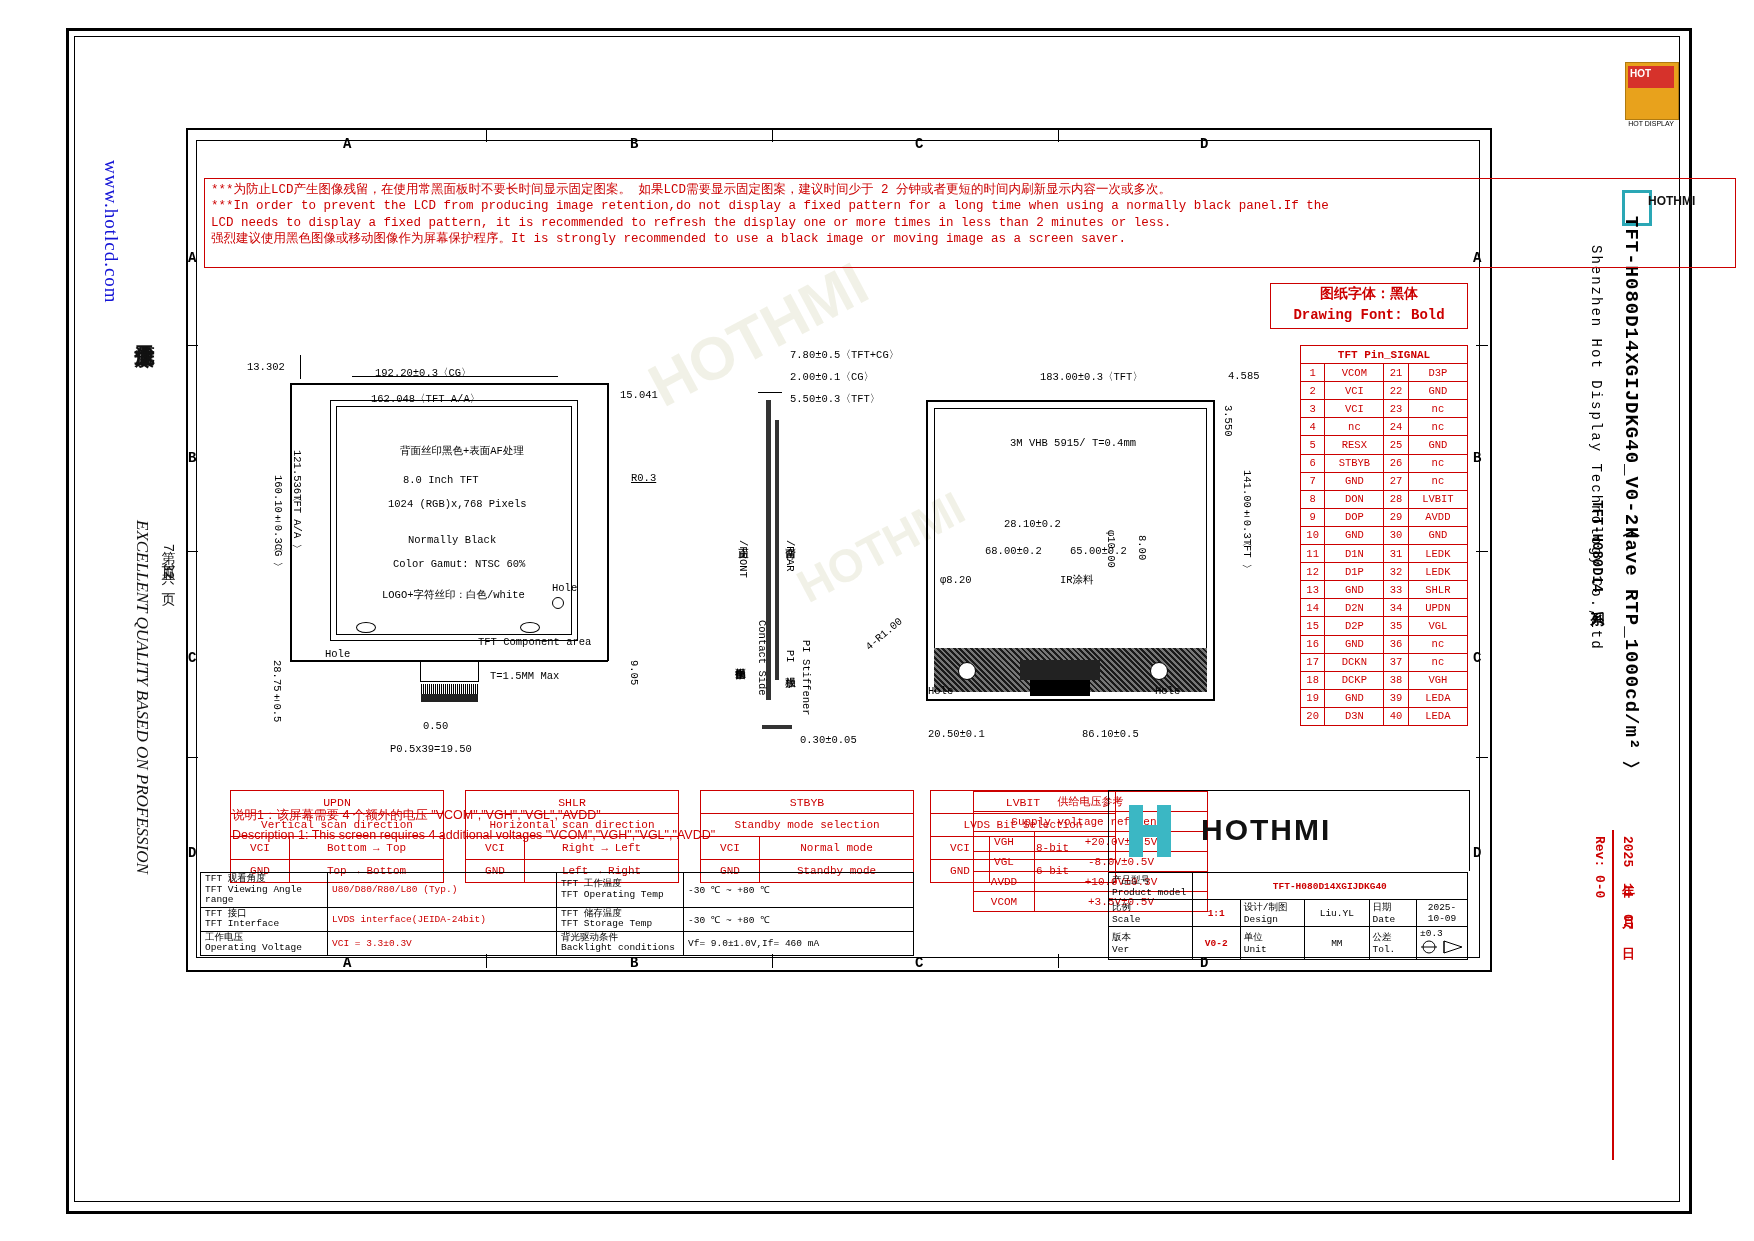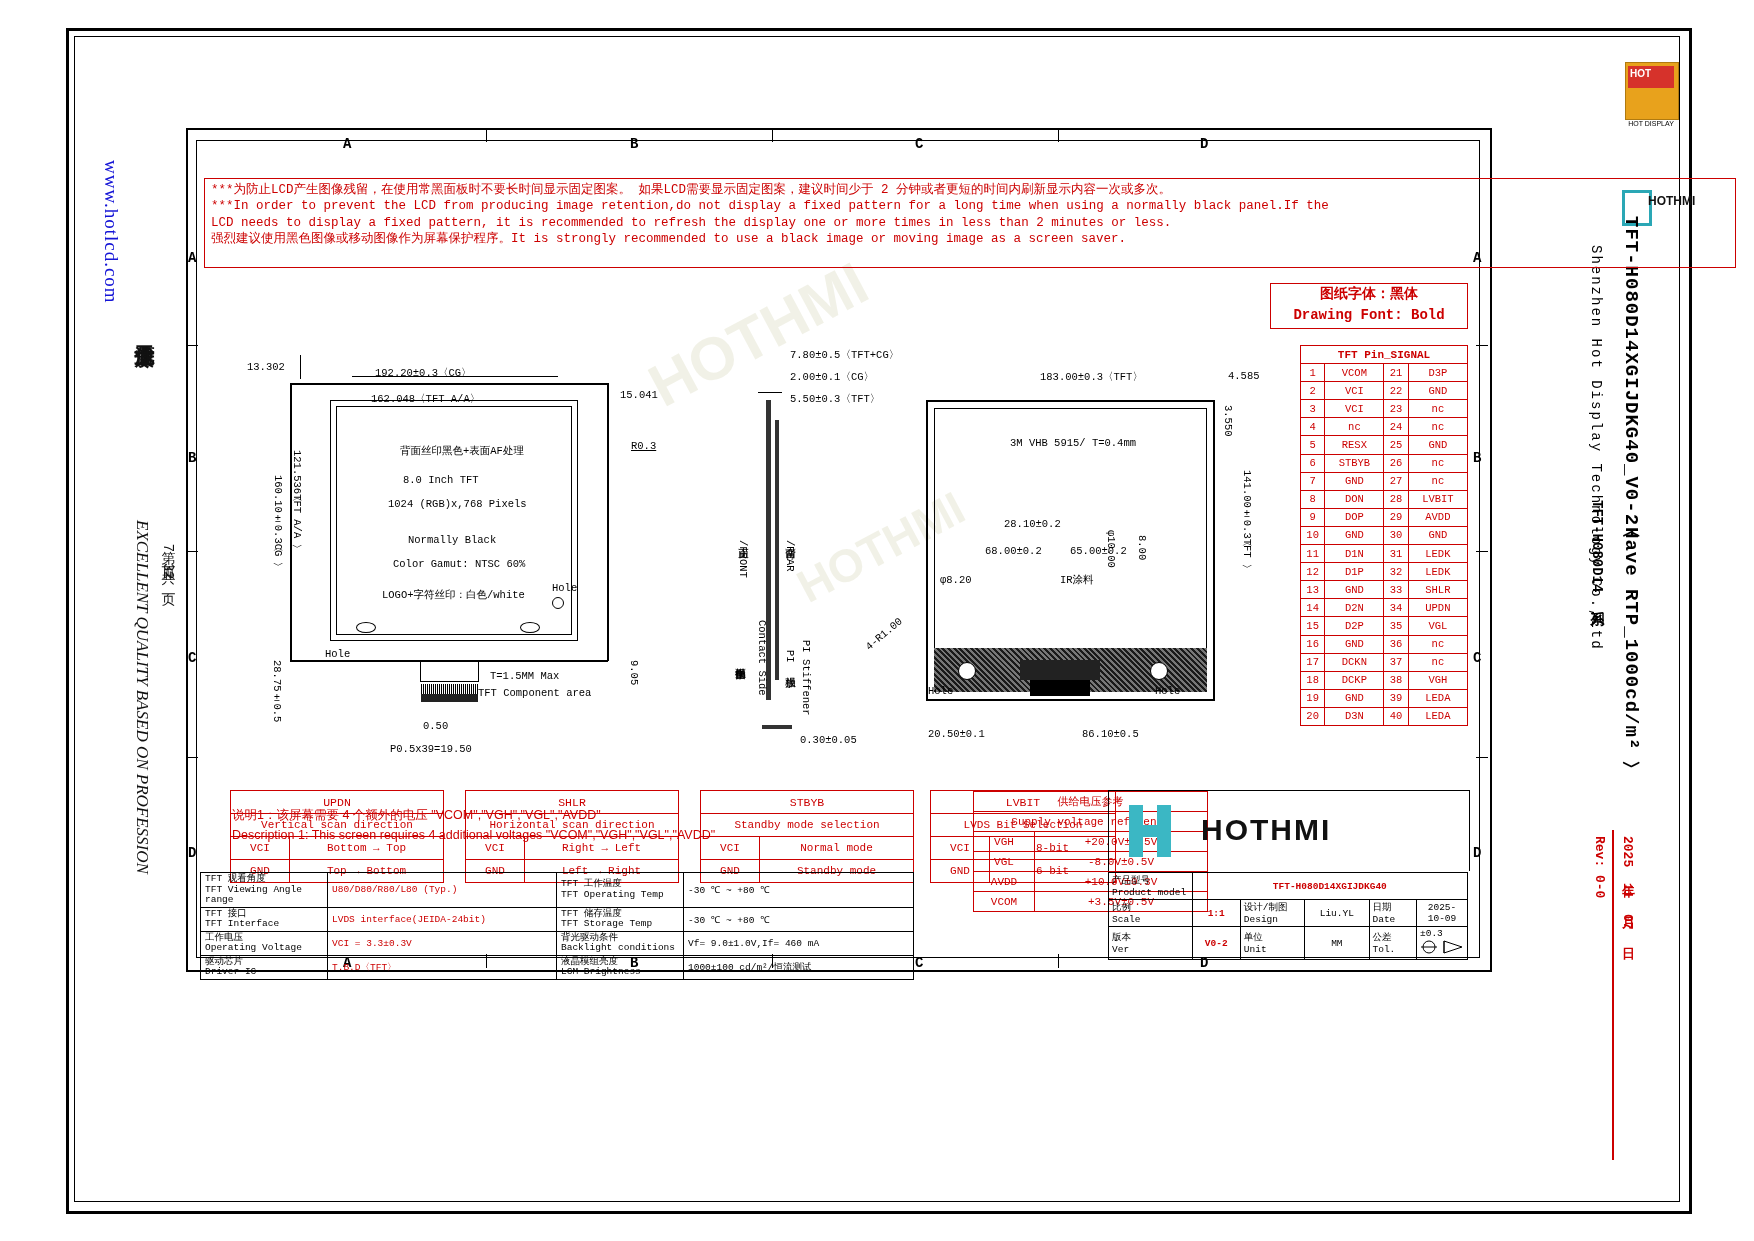--- a/index.html
+++ b/index.html
@@ -318,24 +318,24 @@
     <div class="dw" style="left:620px;top:389px;">15.041</div>
     <div class="dw vt" style="left:271px;top:475px;">160.10±0.3〈CG〉</div>
     <div class="dw vt" style="left:290px;top:450px;">121.536〈TFT A/A〉</div>
     <div class="dw vt" style="left:271px;top:660px;">28.75±0.5</div>
     <div class="dw" style="left:400px;top:444px;">背面丝印黑色+表面AF处理</div>
     <div class="dw" style="left:403px;top:474px;">8.0 Inch TFT</div>
     <div class="dw" style="left:388px;top:498px;">1024 (RGB)x,768 Pixels</div>
     <div class="dw" style="left:408px;top:534px;">Normally Black</div>
     <div class="dw" style="left:393px;top:558px;">Color Gamut: NTSC 60%</div>
     <div class="dw" style="left:382px;top:588px;">LOGO+字符丝印：白色/white</div>
-    <div class="dw" style="left:631px;top:440px;text-decoration:underline;">R0.3</div>
+    <div class="dw" style="left:631px;top:472px;text-decoration:underline;">R0.3</div>
     <div class="dw" style="left:552px;top:582px;">Hole</div>
     <div class="dw" style="left:325px;top:648px;">Hole</div>
-    <div class="dw" style="left:478px;top:687px;">TFT Component area</div>
+    <div class="dw" style="left:478px;top:636px;">TFT Component area</div>
     <div class="dw" style="left:478px;top:670px;padding-left:12px;">T=1.5MM Max</div>
     <div class="dw" style="left:423px;top:720px;">0.50</div>
     <div class="dw" style="left:390px;top:743px;">P0.5x39=19.50</div>
     <div class="dw vt" style="left:628px;top:660px;">9.05</div>
   </div>
 
   <div>
     <div class="ln" style="left:766px;top:400px;width:5px;height:300px;background:#333;"></div>
     <div class="ln" style="left:775px;top:420px;width:4px;height:260px;background:#333;"></div>
     <div class="ln" style="left:758px;top:392px;width:24px;height:1px;"></div>
@@ -506,26 +506,20 @@
       <td class="val">LVDS interface(JEIDA-24bit)</td>
       <td class="lbl"><span>TFT 储存温度</span><br><span>TFT Storage Temp</span></td>
       <td>-30 ℃ ~ +80 ℃</td>
     </tr>
     <tr>
       <td class="lbl"><span>工作电压</span><br><span>Operating Voltage</span></td>
       <td class="val">VCI = 3.3±0.3V</td>
       <td class="lbl"><span>背光驱动条件</span><br><span>Backlight conditions</span></td>
       <td>Vf= 9.0±1.0V,If= 460 mA</td>
     </tr>
-    <tr>
-      <td class="lbl"><span>驱动芯片</span><br><span>Driver IC</span></td>
-      <td class="val">T.B.D〈TFT〉</td>
-      <td class="lbl"><span>液晶模组亮度</span><br><span>LCM Brightness</span></td>
-      <td>1000±100 cd/m²/恒流测试</td>
-    </tr>
   </tbody>
     </table>
 
   <div class="bigbrand">
     <div style="position:absolute;left:20px;top:14px;width:44px;height:52px;">
       <div style="position:absolute;left:0;top:0;width:14px;height:52px;background:#3bb7c4;"></div>
       <div style="position:absolute;left:28px;top:0;width:14px;height:52px;background:#3bb7c4;"></div>
       <div style="position:absolute;left:10px;top:20px;width:24px;height:12px;background:#3bb7c4;"></div>
     </div>
     <div class="bname">HOTHMI</div>

